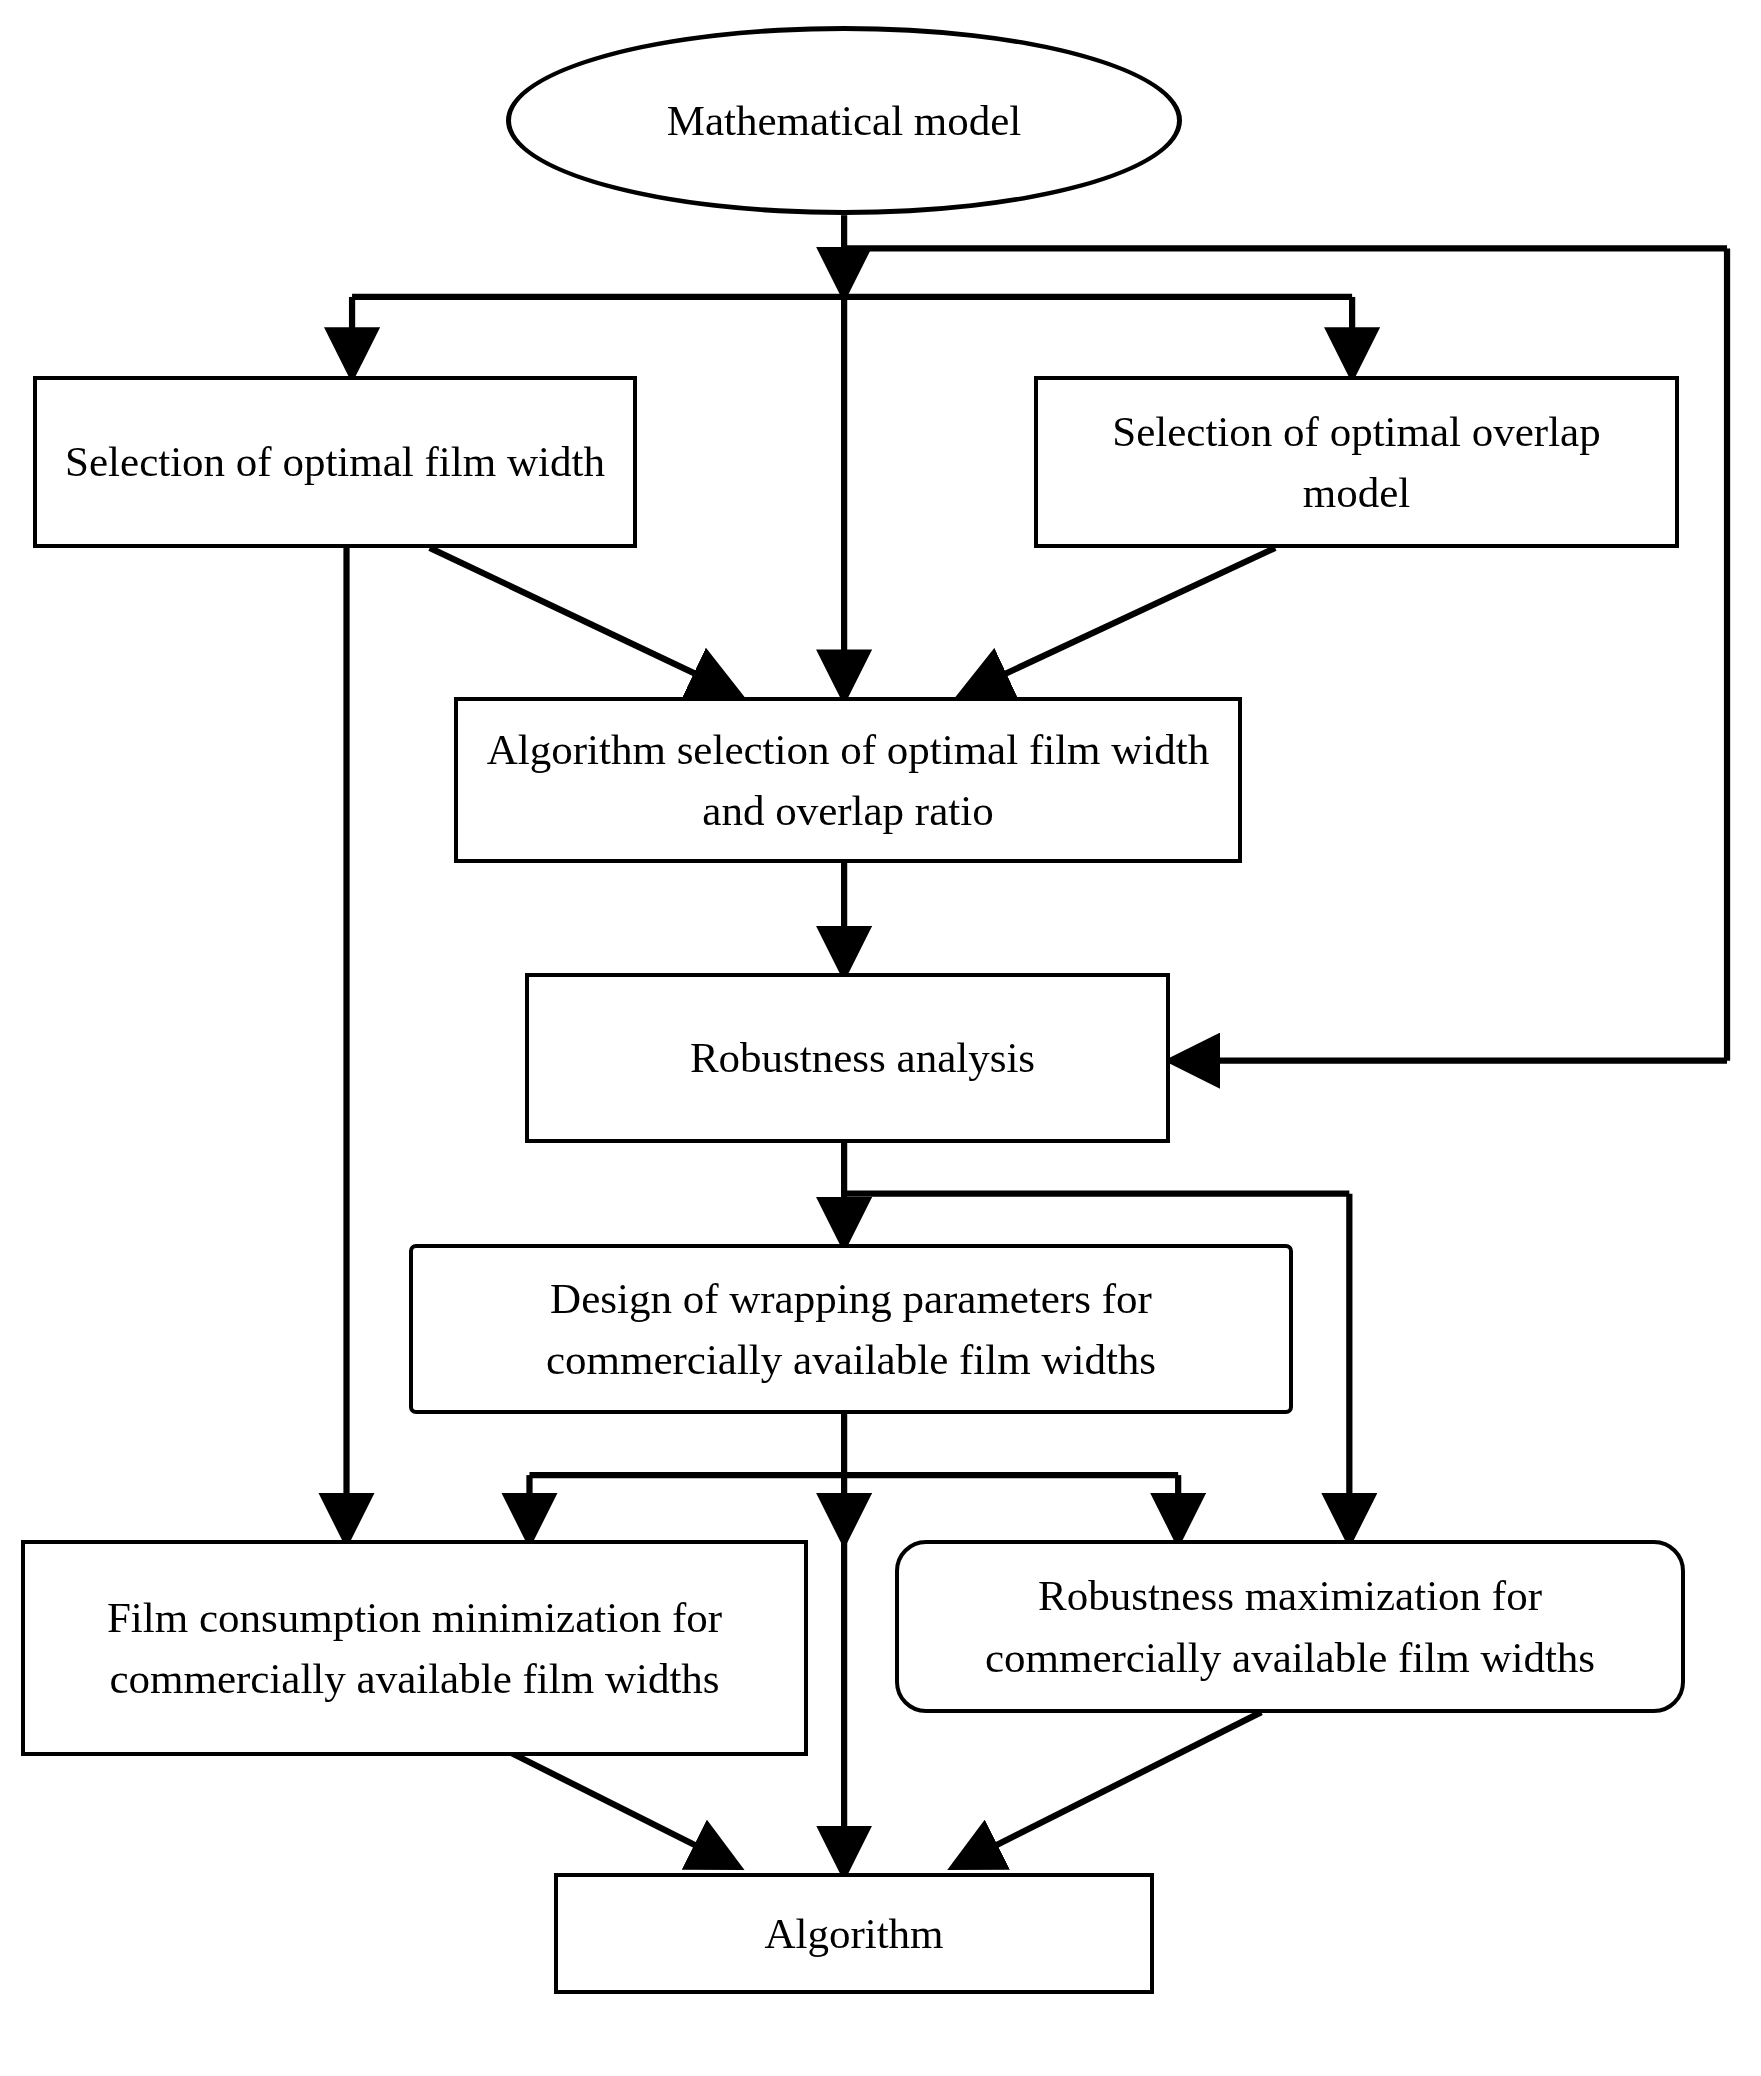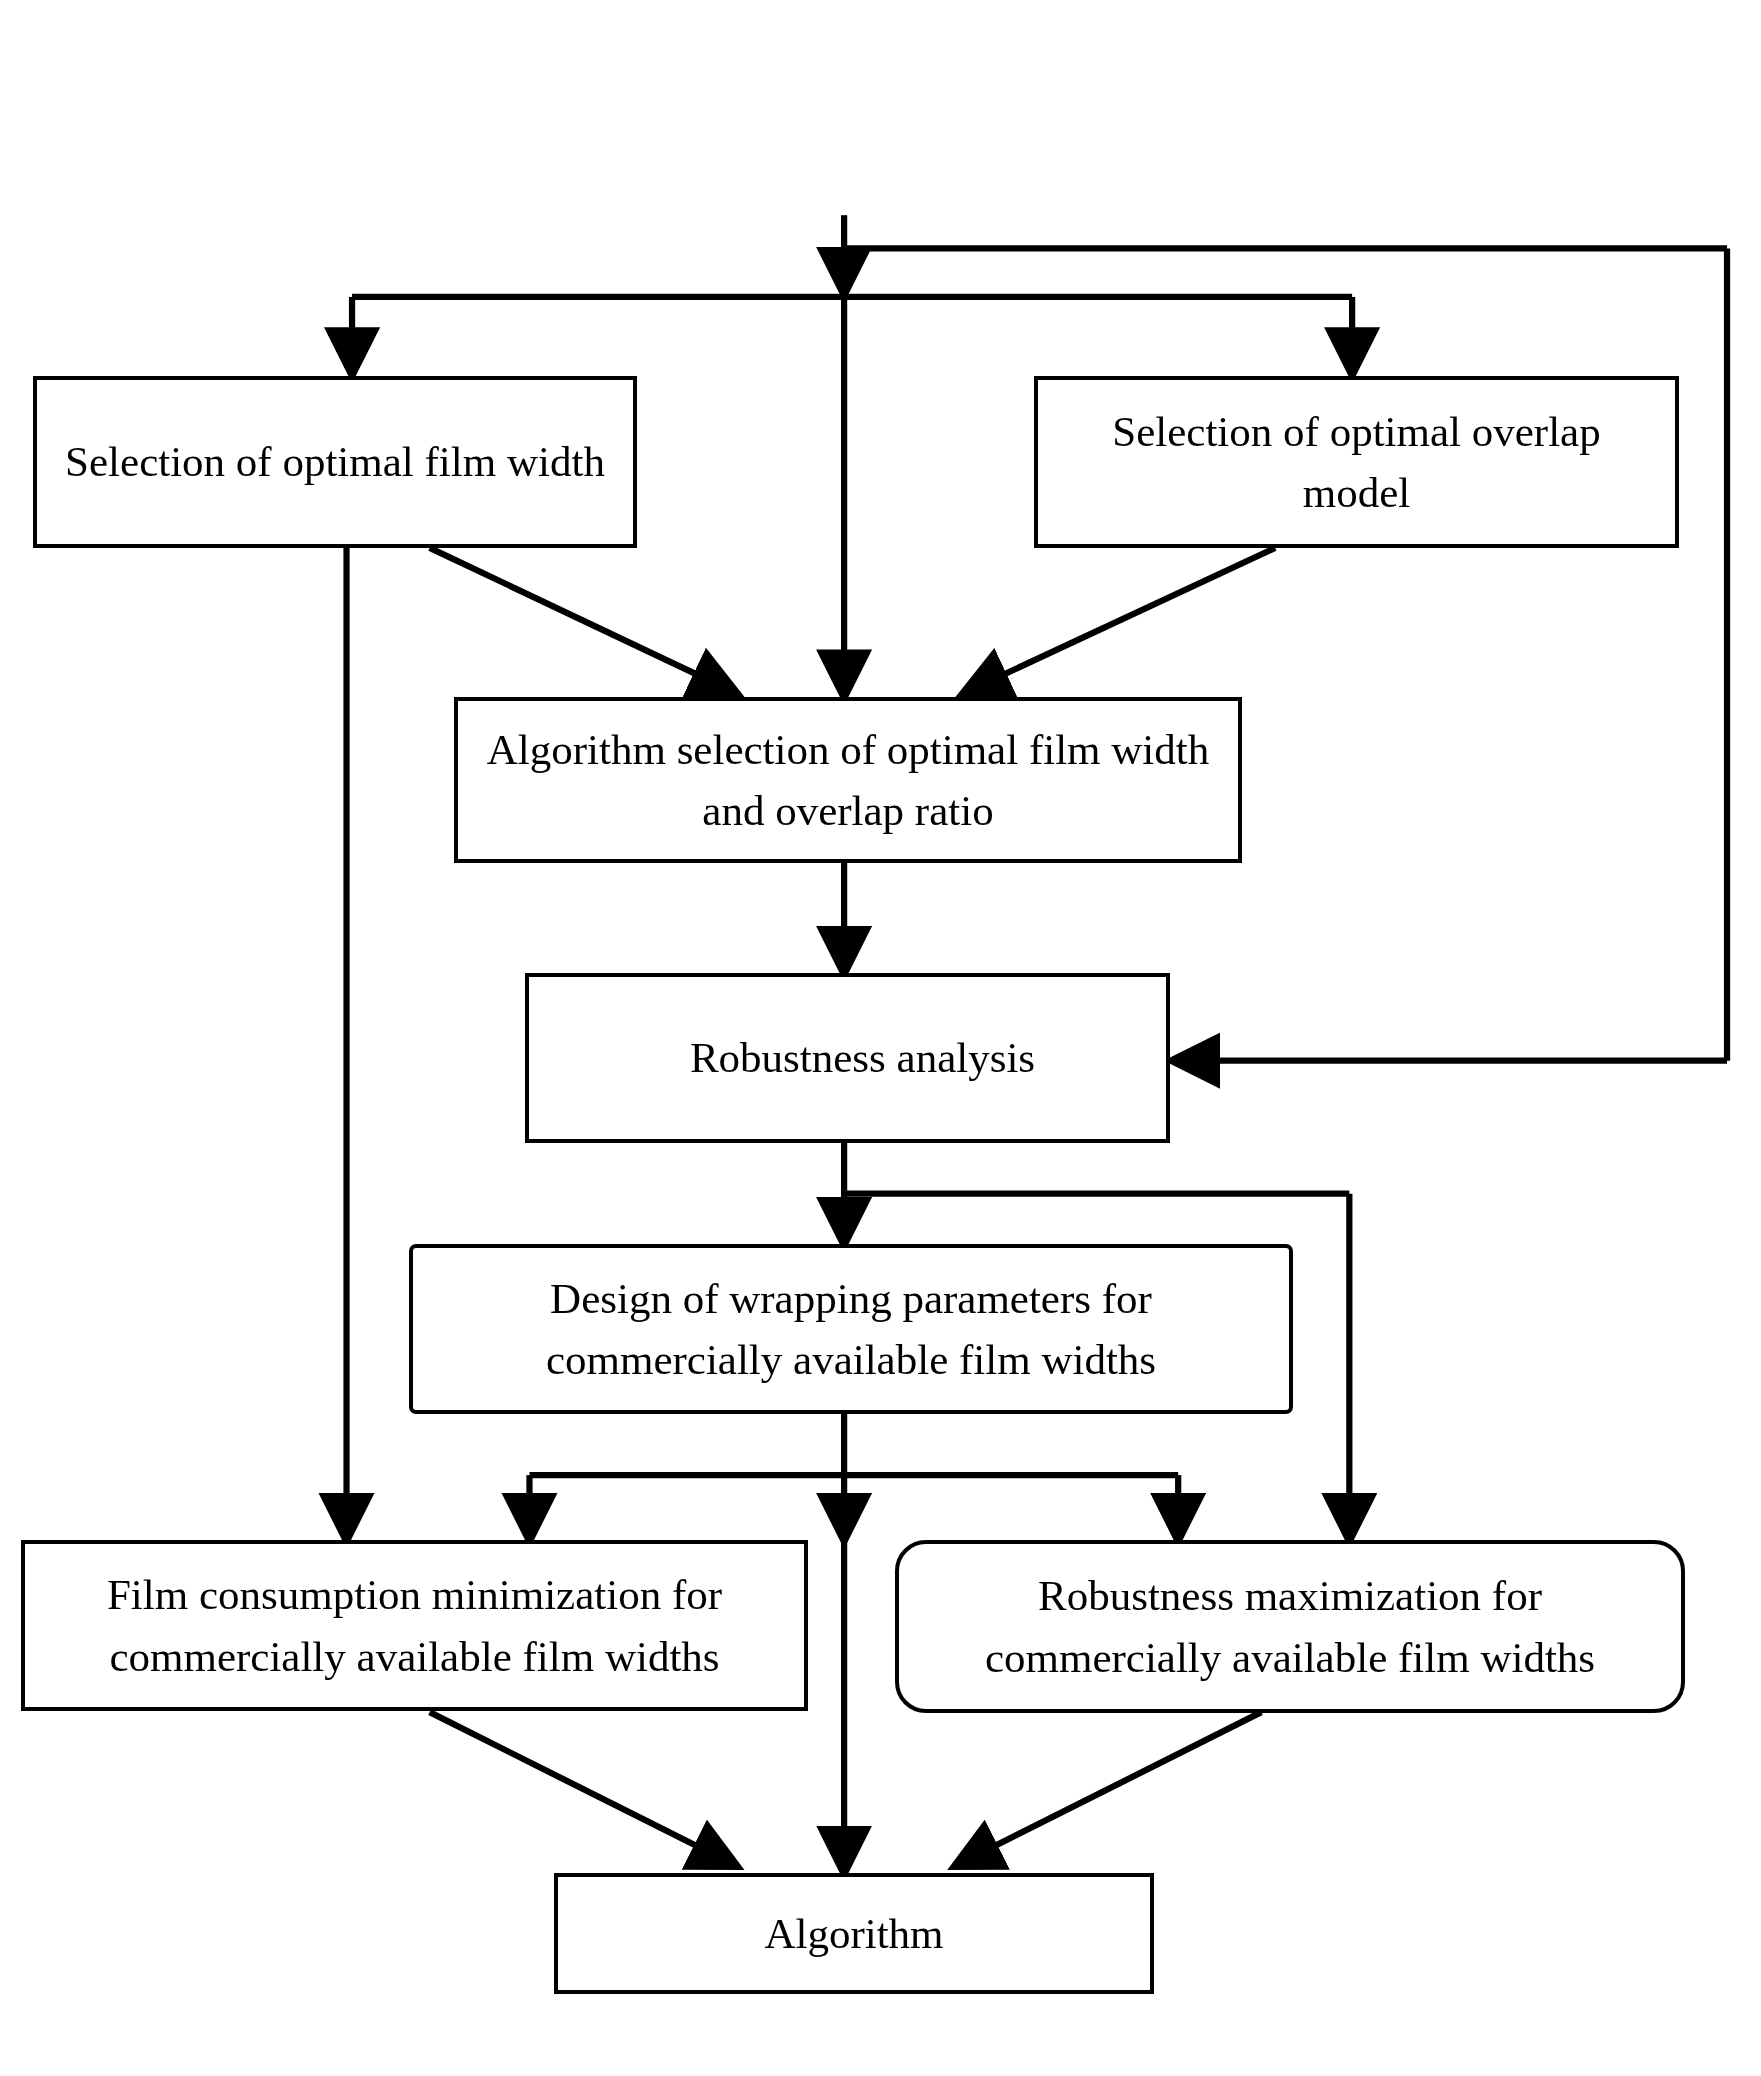--- a/index.html
+++ b/index.html
@@ -95,20 +95,23 @@
       <line x1="620" y1="2470" x2="1063" y2="2692" marker-end="url(#ah)"></line>
 
       <line x1="1820" y1="2470" x2="1378" y2="2692" marker-end="url(#ah)"></line>
 
       <line x1="1218" y1="358" x2="2492" y2="358"></line>
       <line x1="2492" y1="358" x2="2492" y2="1530"></line>
       <line x1="2492" y1="1530" x2="1692" y2="1530" marker-end="url(#ah)"></line>
     </g>
   </svg>
 
+  <div class="node ellipse" style="left:506px; top:26px; width:676px; height:189px;">
+    <span class="node-label">Mathematical model</span>
+  </div>
 
   <div class="node" style="left:33px; top:376px; width:604px; height:172px;">
     <span class="node-label">Selection of optimal film width</span>
   </div>
 
   <div class="node" style="left:1034px; top:376px; width:645px; height:172px;">
     <span class="node-label">Selection of optimal overlap model</span>
   </div>
 
   <div class="node" style="left:454px; top:697px; width:788px; height:166px;">
@@ -116,21 +119,21 @@
   </div>
 
   <div class="node" style="left:525px; top:973px; width:645px; height:170px;padding-left:48px;">
     <span class="node-label">Robustness analysis</span>
   </div>
 
   <div class="node" style="left:409px; top:1244px; width:884px; height:170px;border-radius:7px;">
     <span class="node-label">Design of wrapping parameters for commercially available film widths</span>
   </div>
 
-  <div class="node" style="left:21px; top:1540px; width:787px; height:171px;">
+  <div class="node" style="left:21px; top:1540px; width:787px; height:216px;">
     <span class="node-label">Film consumption minimization for commercially available film widths</span>
   </div>
 
   <div class="node" style="left:895px; top:1540px; width:790px; height:173px;border-radius:31px;">
     <span class="node-label">Robustness maximization for commercially available film widths</span>
   </div>
 
   <div class="node" style="left:554px; top:1873px; width:600px; height:121px;">
     <span class="node-label">Algorithm</span>
   </div>

